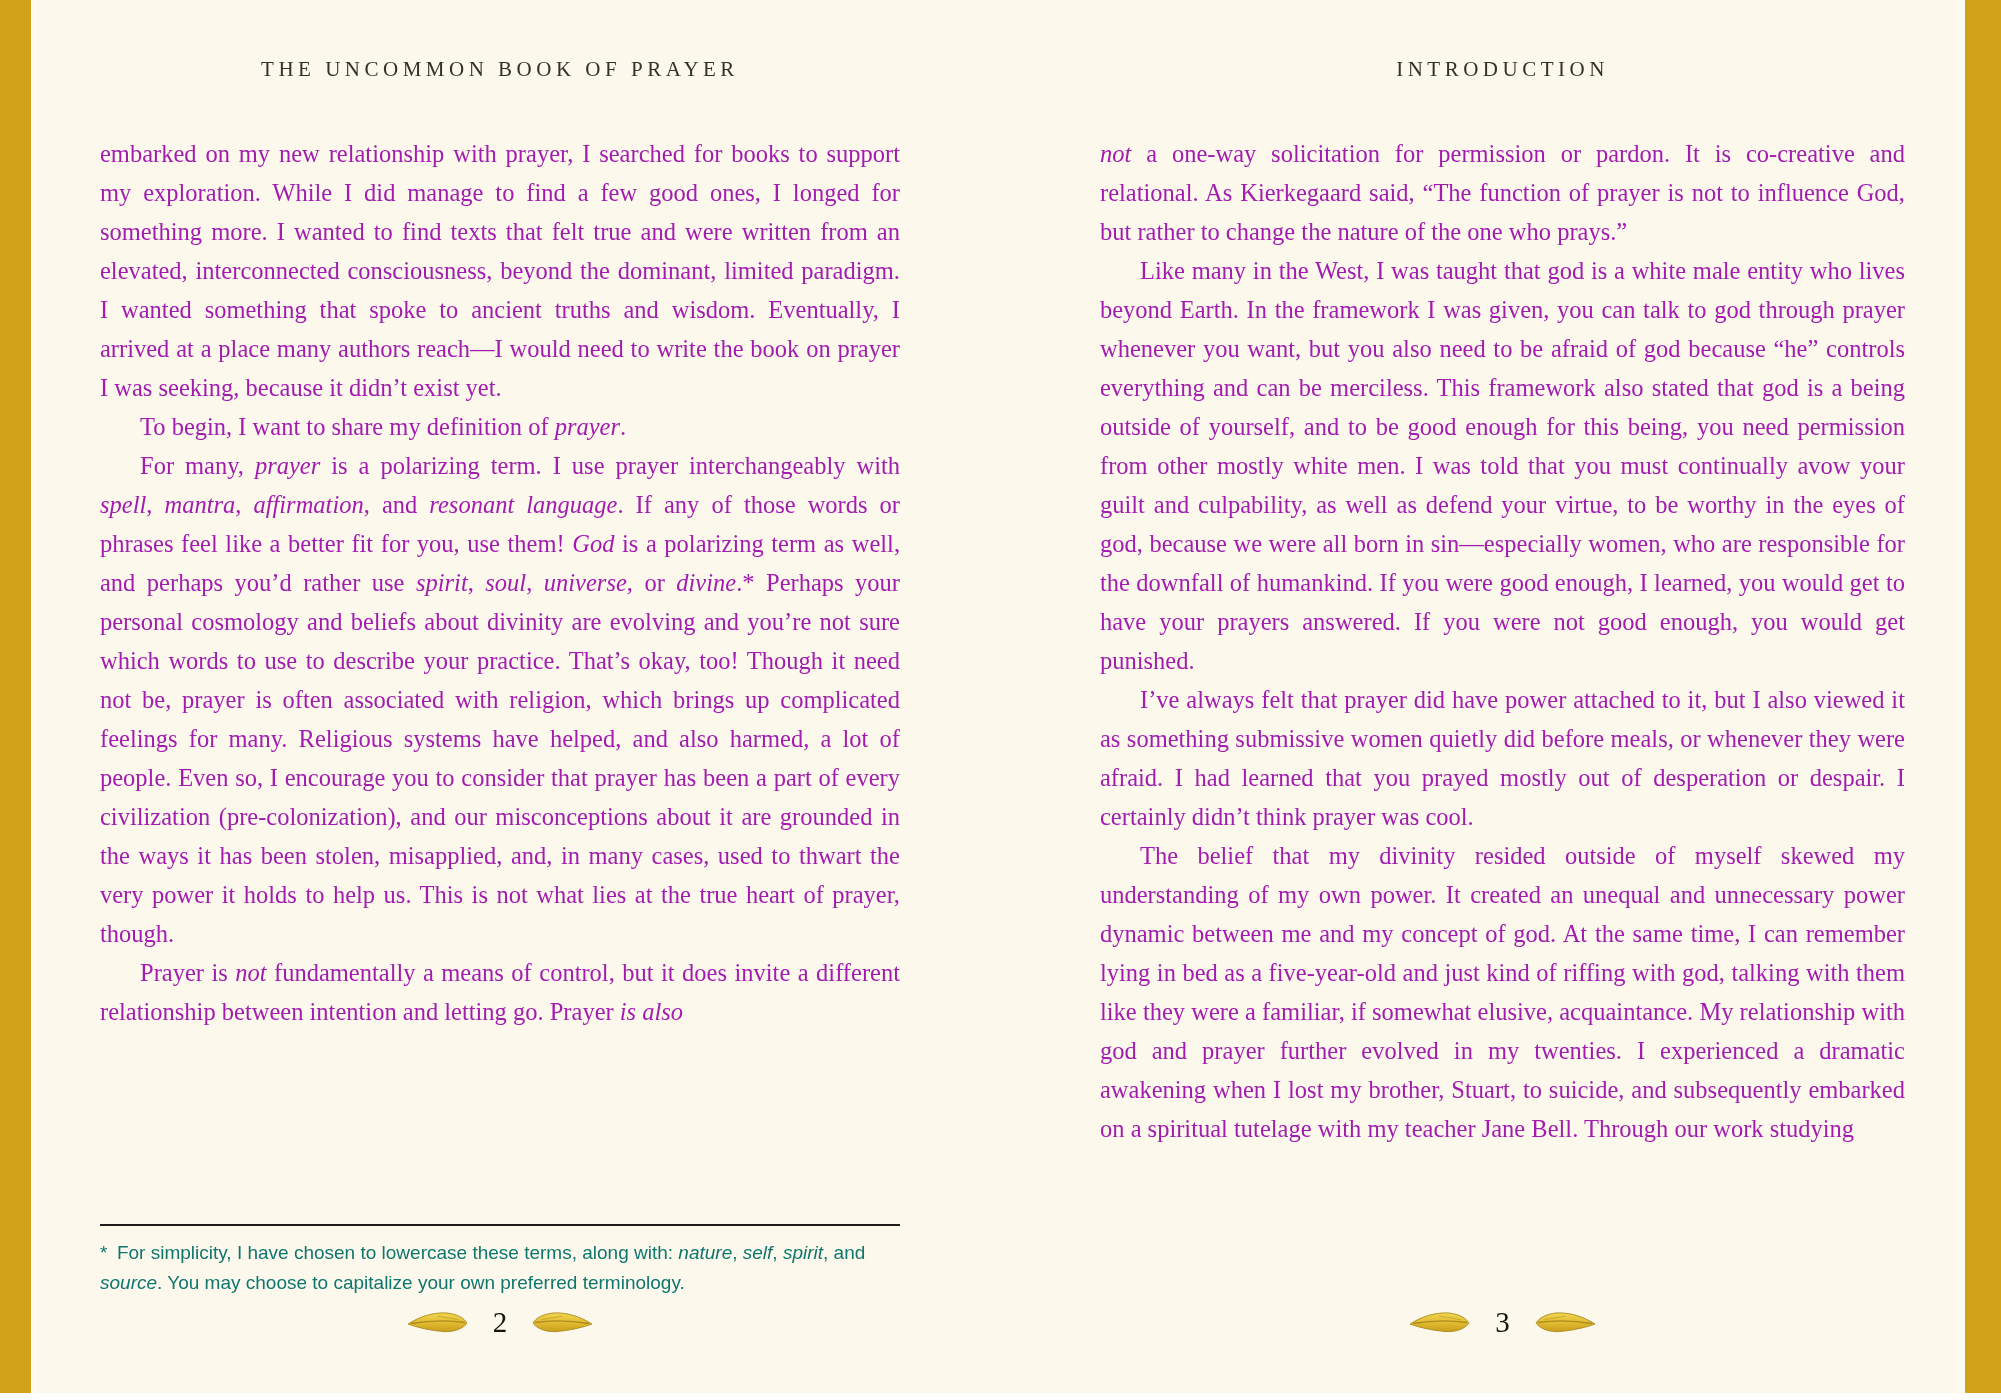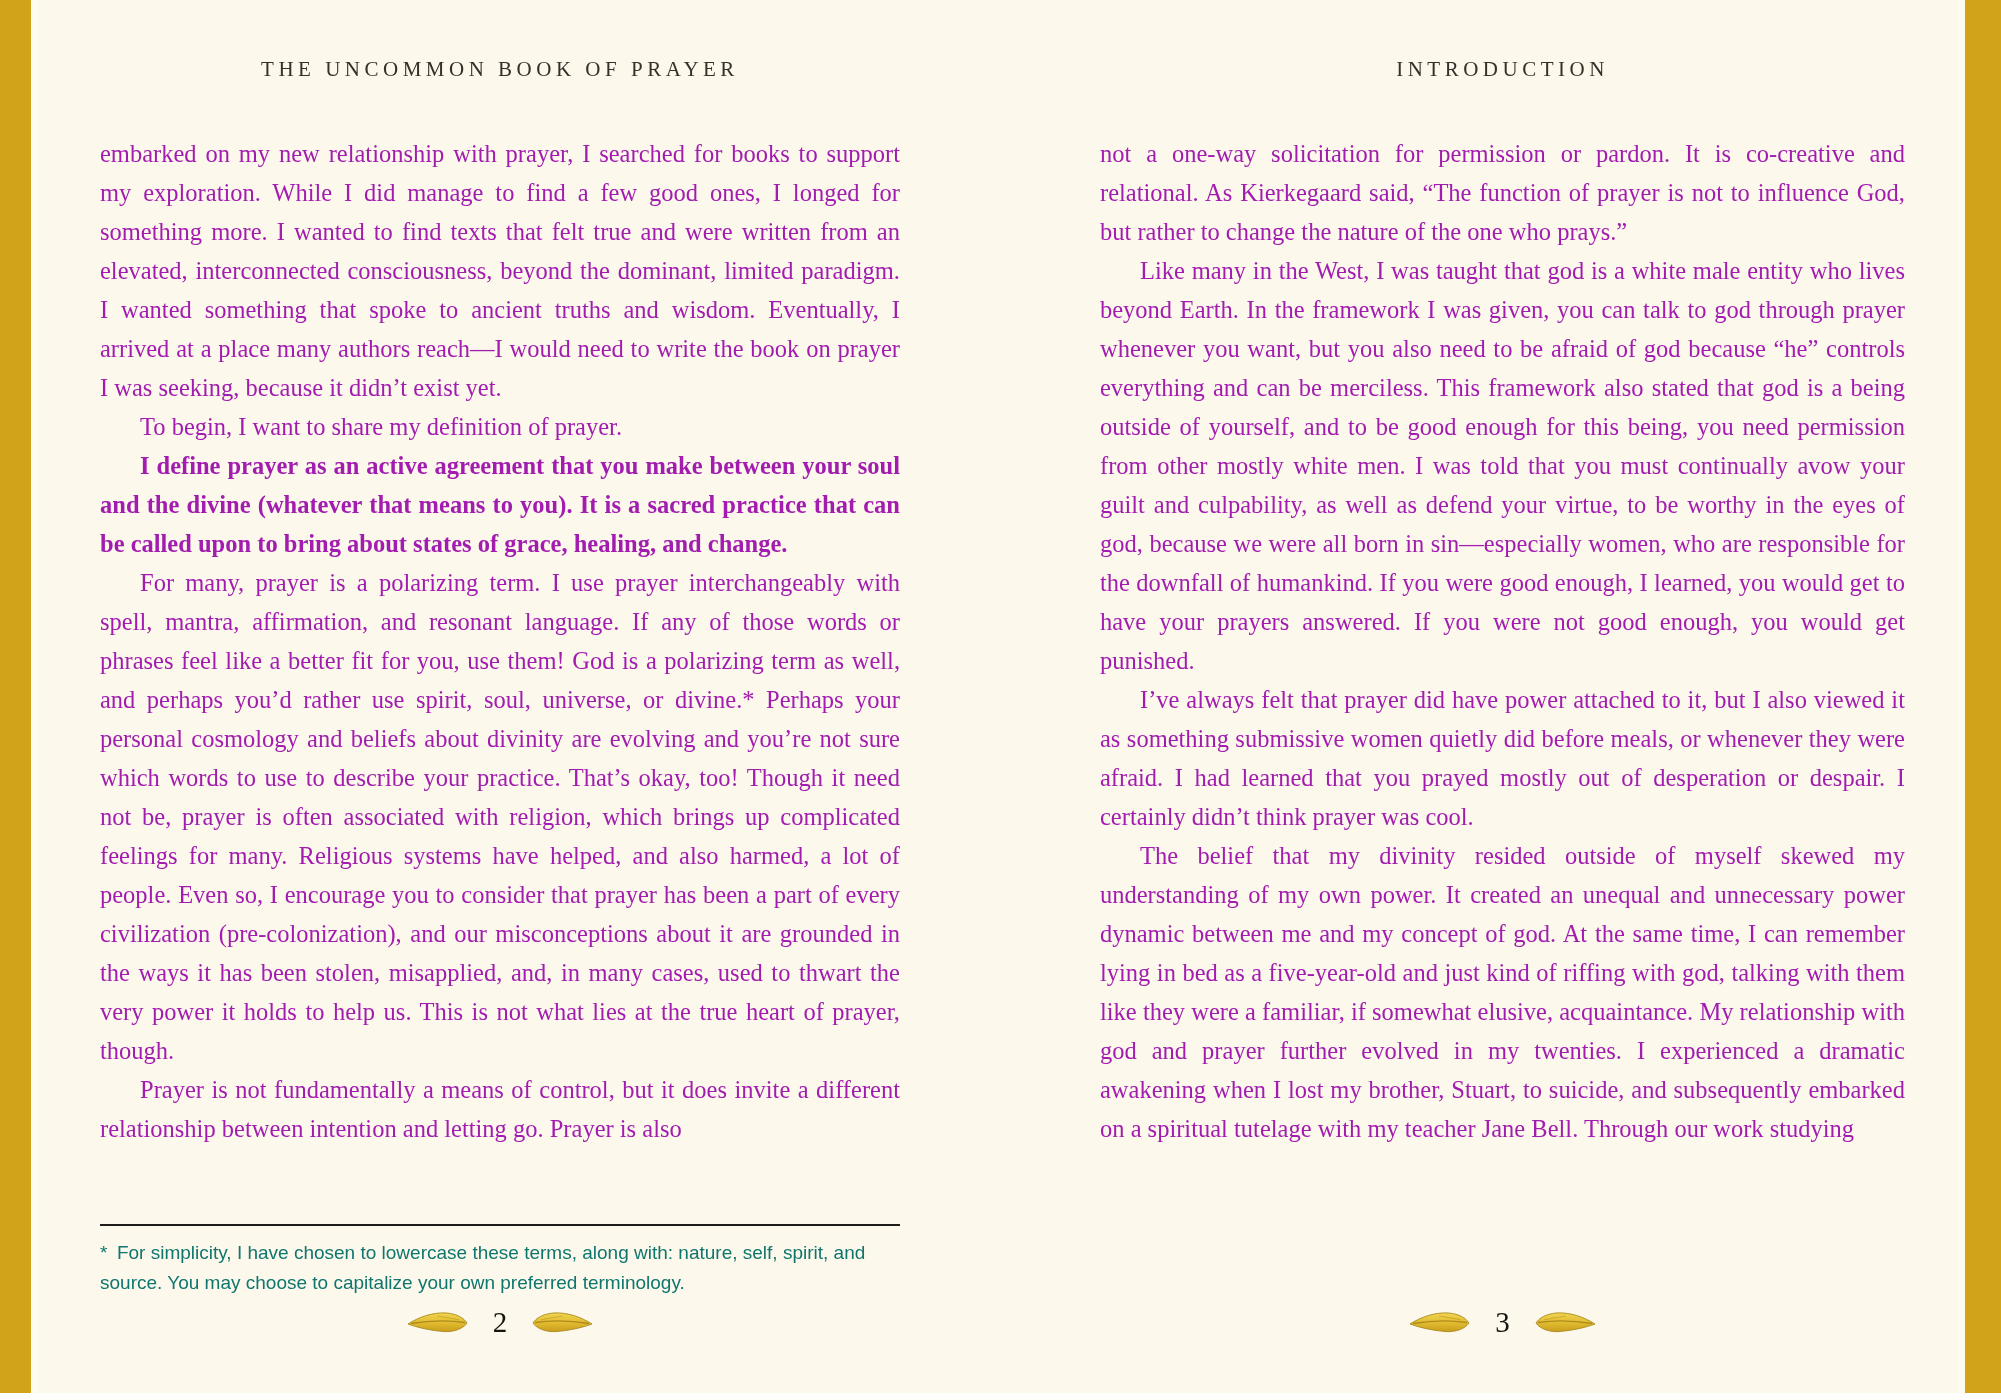--- a/index.html
+++ b/index.html
@@ -35,21 +35,21 @@
 
   .body-text { position: absolute; top: 134px; left: 0; right: 0; }
   .body-text p {
     margin: 0;
     font-size: 24.5px; line-height: 39px;
     text-align: justify;
     color: #a21caf;
   }
   .body-text p.ind { text-indent: 40px; }
   .body-text p.bold { font-weight: bold; }
-  .it { }
+  .it { font-style: italic; }
 
   .footnote-rule {
     position: absolute; top: 1224px; left: 0; width: 100%;
     border-top: 2px solid #1E1C1A;
   }
   .footnote {
     position: absolute; top: 1238px; left: 0; width: 100%;
     margin: 0;
     font-family: "Liberation Sans", sans-serif;
     font-size: 19px; line-height: 30px;
@@ -85,21 +85,20 @@
   <div class="gold-bar left"></div>
   <div class="pale-gap left"></div>
   <div class="gold-bar right"></div>
   <div class="pale-gap right"></div>
 
   <div class="page left-page">
     <div class="running-head">THE UNCOMMON BOOK OF PRAYER</div>
     <div class="body-text">
         <p class=""><span>embarked on my new relationship with prayer, I searched for books to support my exploration. While I did manage to find a few good ones, I longed for something more. I wanted to find texts that felt true and were written from an elevated, interconnected consciousness, beyond the dominant, limited paradigm. I wanted something that spoke to ancient truths and wisdom. Eventually, I arrived at a place many authors reach—I would need to write the book on prayer I was seeking, because it didn’t exist yet.</span></p>
         <p class="ind"><span>To begin, I want to share my definition of </span><span class="it">prayer</span><span>.</span></p>
-        <p class="ind bold"><span>I define prayer as an active agreement that you make between your soul and the divine (whatever that means to you). It is a sacred practice that can be called upon to bring about states of grace, healing, and change.</span></p>
         <p class="ind"><span>For many, </span><span class="it">prayer</span><span> is a polarizing term. I use prayer interchangeably with </span><span class="it">spell</span><span>, </span><span class="it">mantra</span><span>, </span><span class="it">affirmation</span><span>, and </span><span class="it">resonant language</span><span>. If any of those words or phrases feel like a better fit for you, use them! </span><span class="it">God</span><span> is a polarizing term as well, and perhaps you’d rather use </span><span class="it">spirit</span><span>, </span><span class="it">soul</span><span>, </span><span class="it">universe</span><span>, or </span><span class="it">divine</span><span>.* Perhaps your personal cosmology and beliefs about divinity are evolving and you’re not sure which words to use to describe your practice. That’s okay, too! Though it need not be, prayer is often associated with religion, which brings up complicated feelings for many. Religious systems have helped, and also harmed, a lot of people. Even so, I encourage you to consider that prayer has been a part of every civilization (pre-colonization), and our misconceptions about it are grounded in the ways it has been stolen, misapplied, and, in many cases, used to thwart the very power it holds to help us. This is not what lies at the true heart of prayer, though.</span></p>
         <p class="ind"><span>Prayer is </span><span class="it">not</span><span> fundamentally a means of control, but it does invite a different relationship between intention and letting go. Prayer </span><span class="it">is also</span></p>
       </div>
     <div class="footnote-rule"></div>
     <p class="footnote"><span>* For simplicity, I have chosen to lowercase these terms, along with: </span><span class="it">nature</span><span>, </span><span class="it">self</span><span>, </span><span class="it">spirit</span><span>, and </span><span class="it">source</span><span>. You may choose to capitalize your own preferred terminology.</span></p>
     <div class="folio">
       <svg class="leaf" viewBox="0 0 62 28">
         <path d="M1 16 C 12 9, 26 4, 40 5 C 50 6, 57 10, 60 15 C 56 21, 46 24.5, 36 23.5 C 24 22.5, 10 19.5, 1 16 Z" fill="url(#leafGrad)" stroke="#A07F12" stroke-width="0.8" opacity="0.97"></path>
         <path d="M4 15.5 C 20 13, 40 12, 58 14.5" fill="none" stroke="#8A6A12" stroke-width="1.3" opacity="0.6"></path>
         <path d="M30 8 C 36 9, 44 10, 52 12" fill="none" stroke="#B28E14" stroke-width="1" opacity="0.5"></path>

